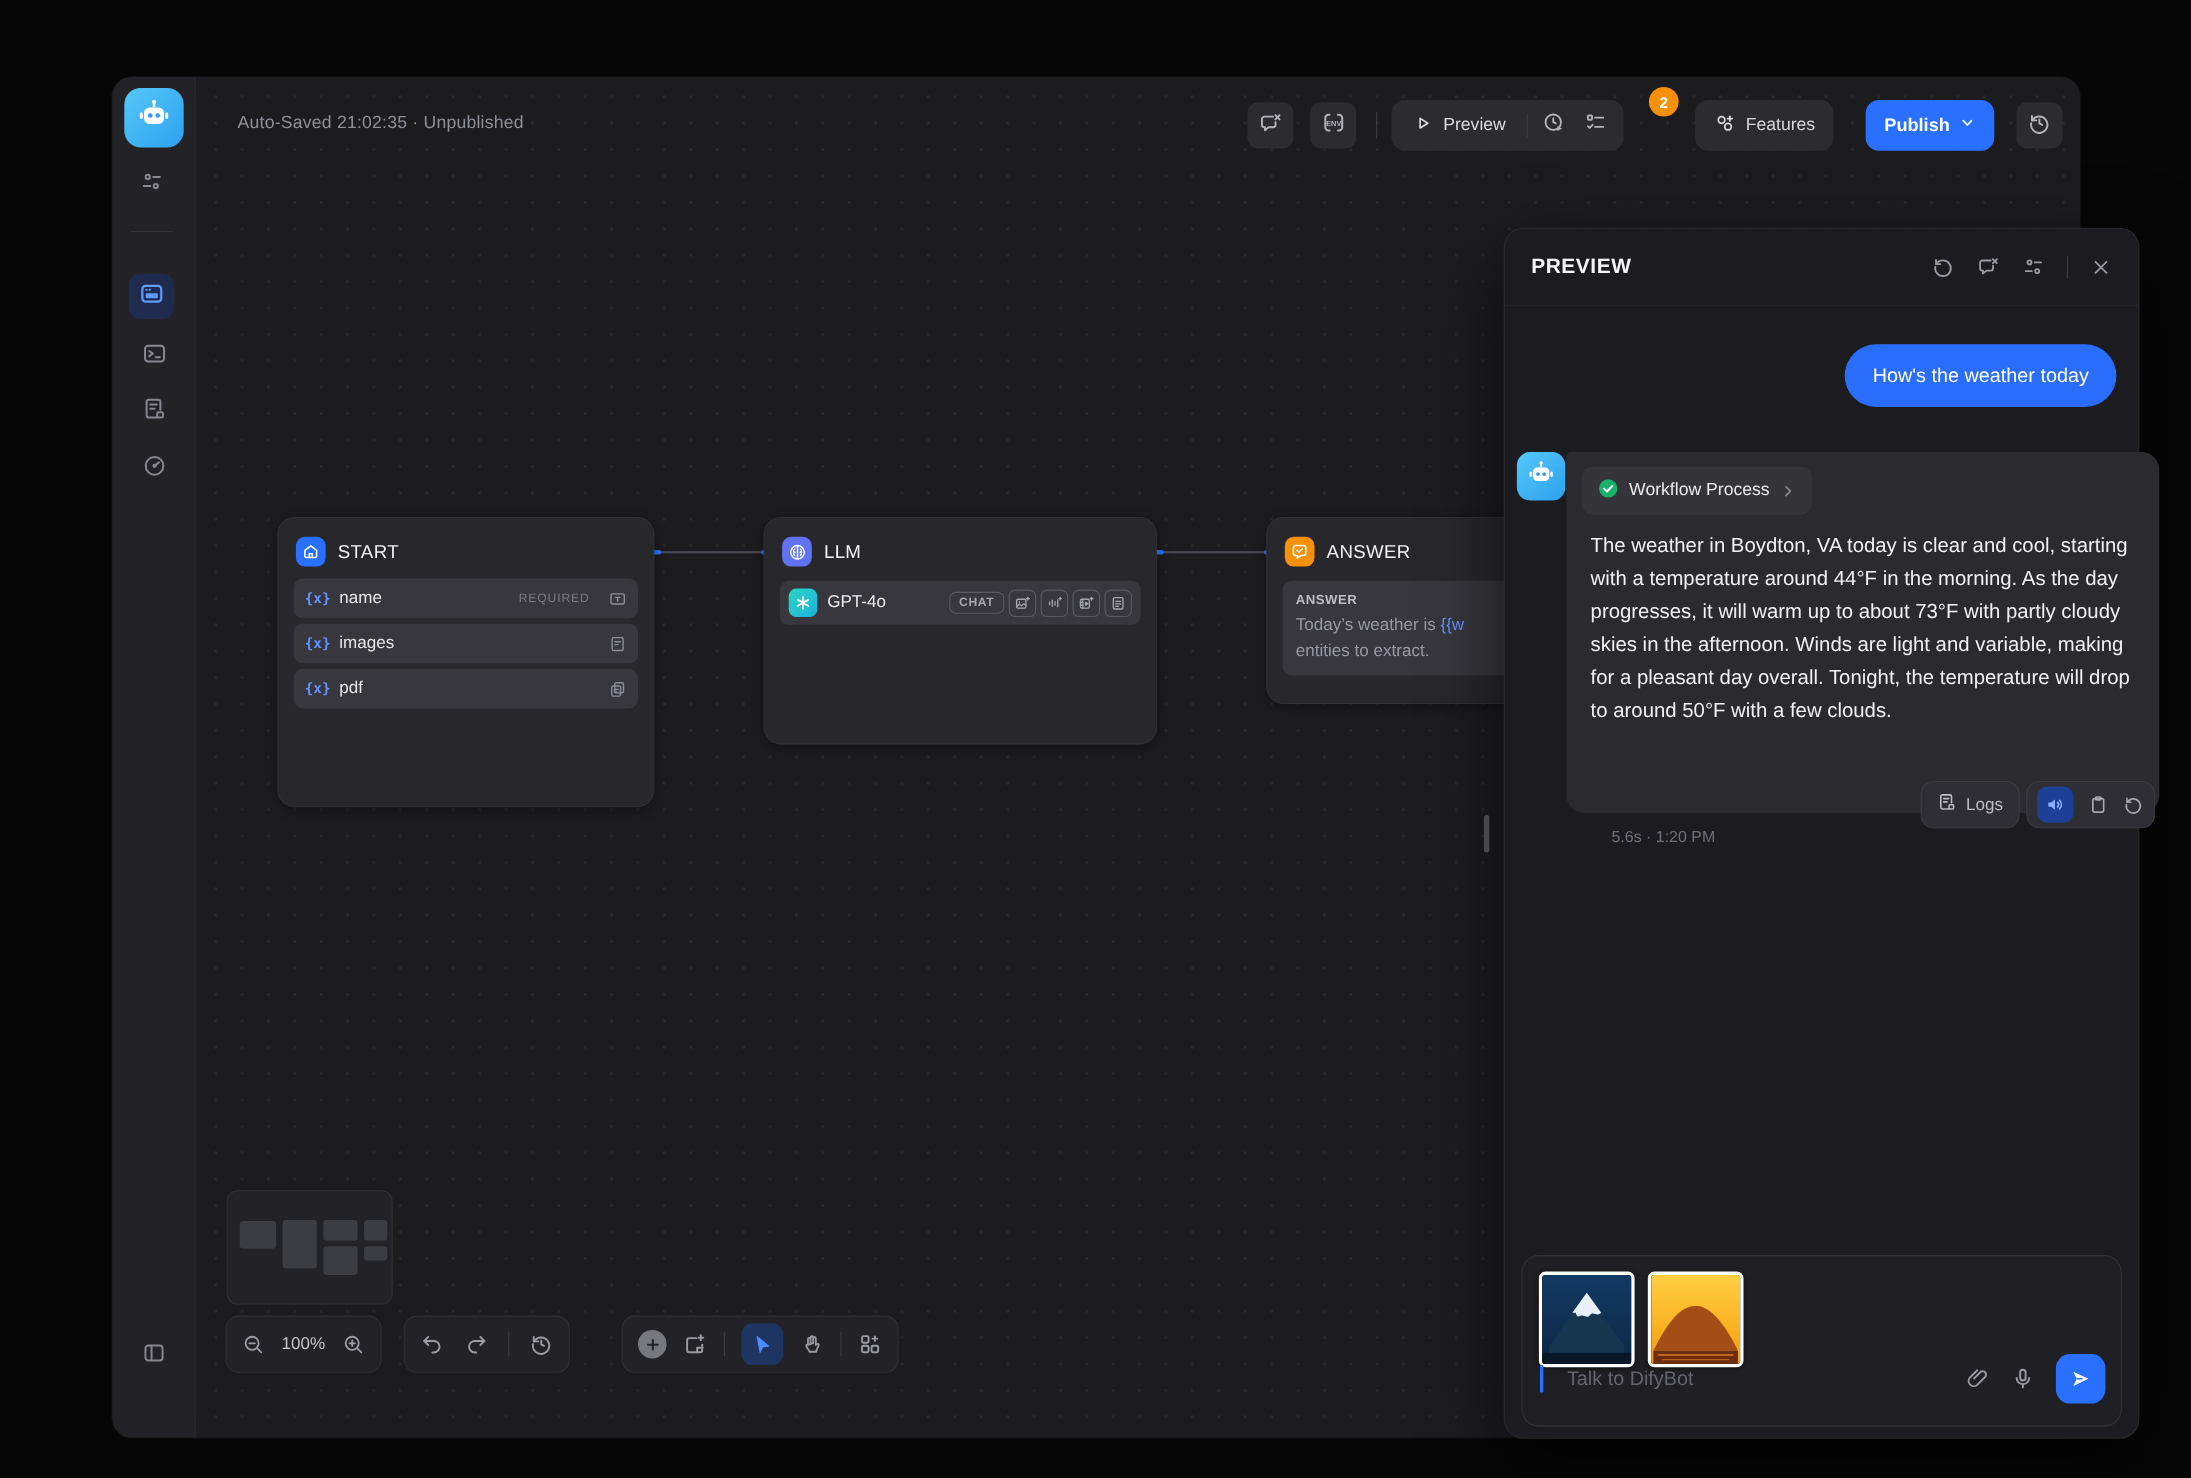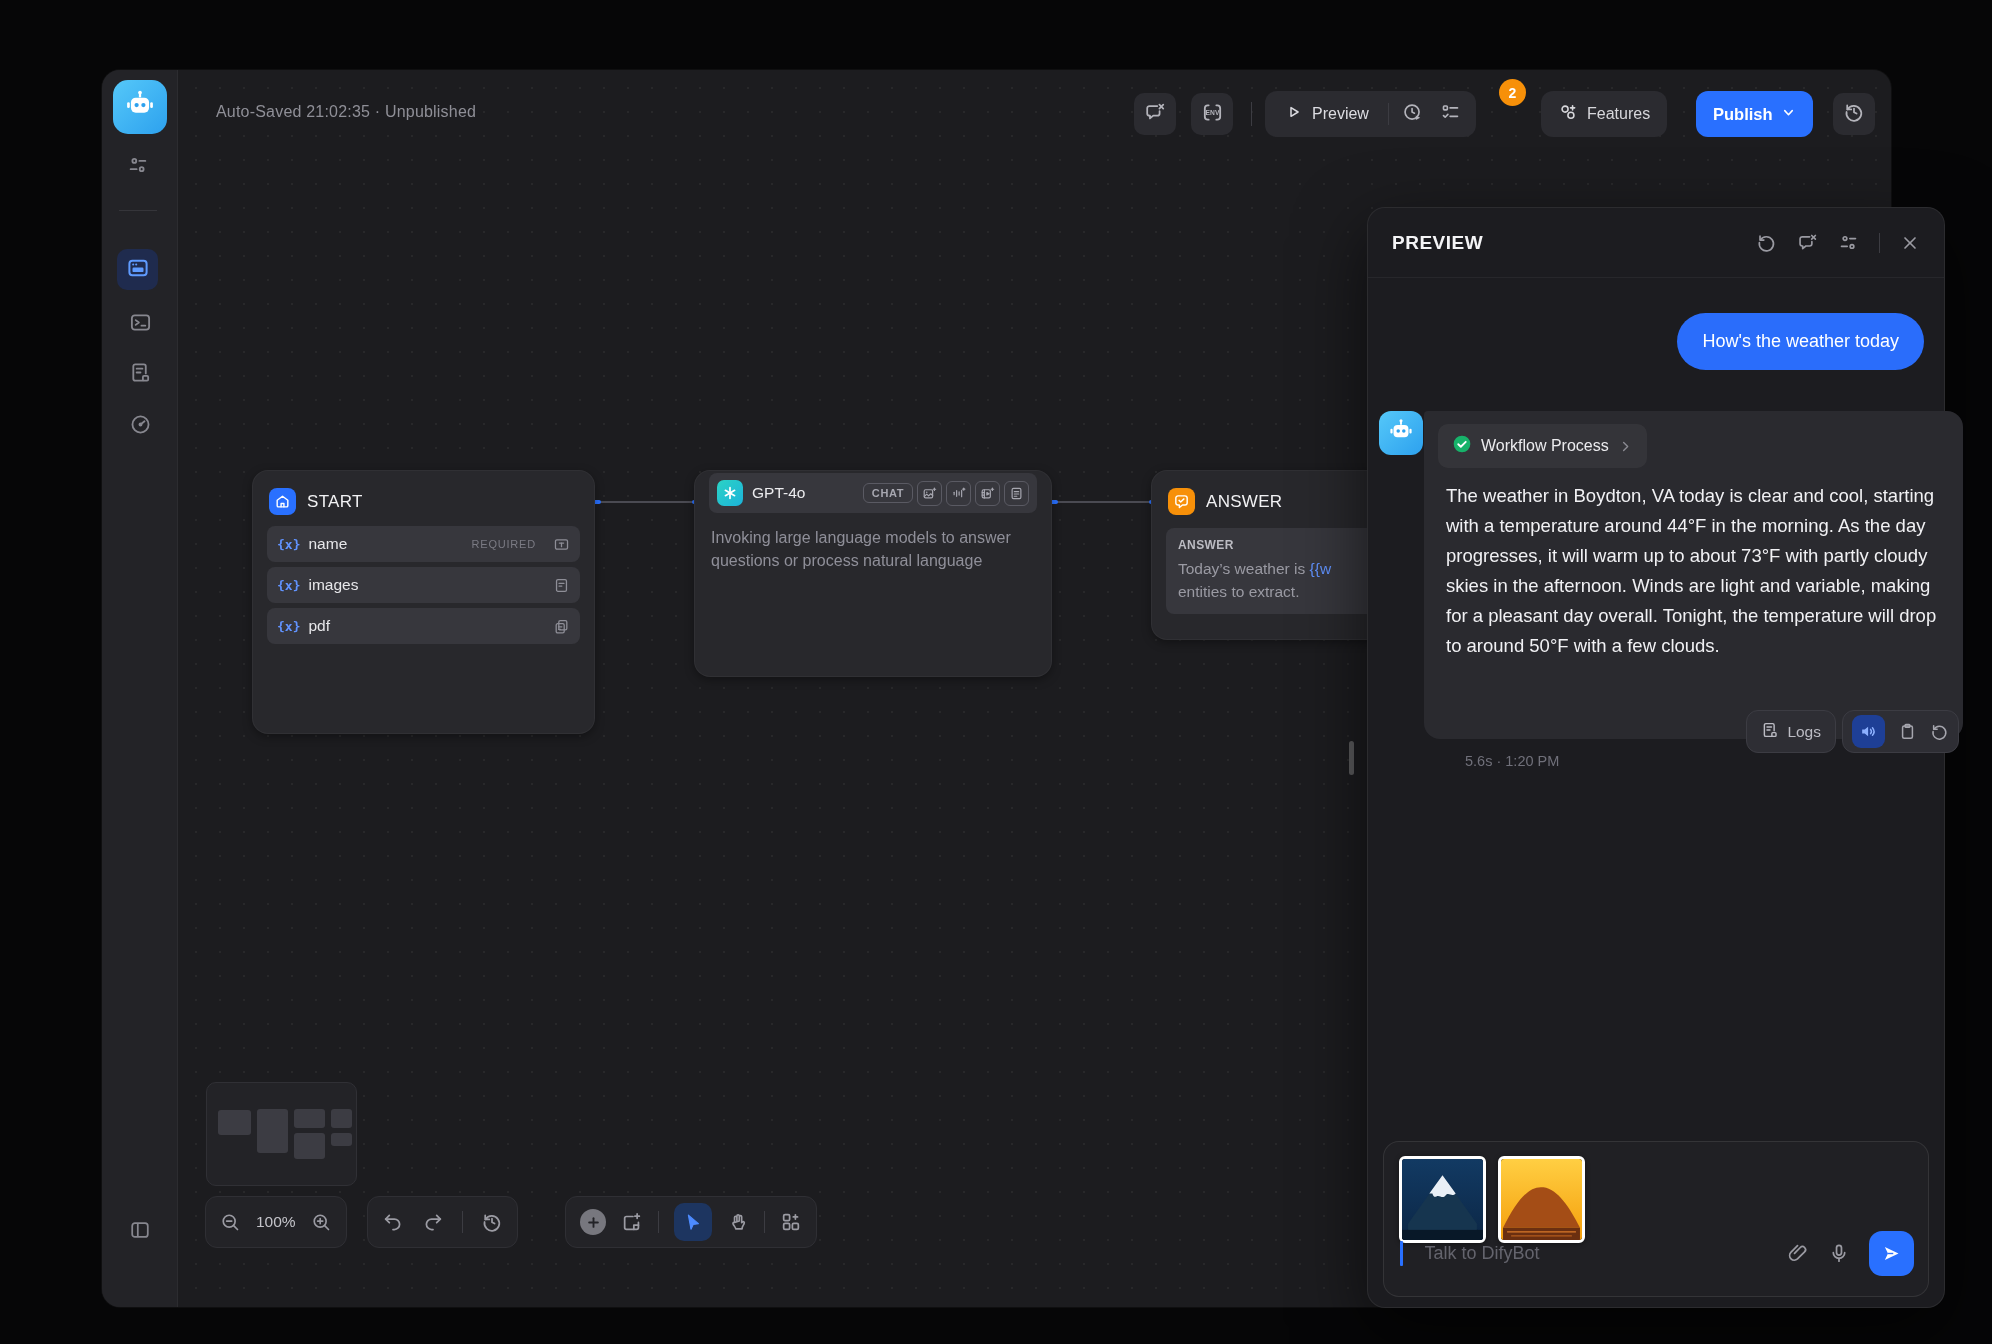--- a/index.html
+++ b/index.html
@@ -356,20 +356,31 @@
             <rect x="8.2" y="3.8" width="11.3" height="13" rx="2"></rect>
             <rect x="4.5" y="8" width="11.3" height="13" rx="2"></rect>
             <line x1="7.8" y1="12.5" x2="12.5" y2="12.5"></line>
             <line x1="7.8" y1="16" x2="10.8" y2="16"></line>
           </svg>
       </span>
     </div>
   </div>
 
   <div class="node" style="left:694px; top:470px; width:358px; height:207px;">
+    <div class="node-head">
+      <div class="node-ic" style="background:#6172f3;">
+        <svg width="18" height="18" viewBox="0 0 24 24" fill="none" stroke="#fff" stroke-width="1.8" stroke-linecap="round">
+            <circle cx="12" cy="12" r="8.2"></circle>
+            <path d="M12 3.8v16.4"></path>
+            <path d="M8.6 8.2c-1.9 1-1.9 2.8 0 3.8-1.9 1-1.9 2.8 0 3.8"></path>
+            <path d="M15.4 8.2c1.9 1 1.9 2.8 0 3.8 1.9 1 1.9 2.8 0 3.8"></path>
+          </svg>
+      </div>
+      <div class="node-title">LLM</div>
+    </div>
     <div class="model-row">
       <div class="gpt-ic">
         <svg width="16" height="16" viewBox="0 0 24 24" stroke="#fff" stroke-width="2.6" stroke-linecap="round">
             <line x1="12" y1="4" x2="12" y2="20"></line>
             <line x1="5.1" y1="8" x2="18.9" y2="16"></line>
             <line x1="18.9" y1="8" x2="5.1" y2="16"></line>
           </svg>
       </div>
       <span class="model-name">GPT-4o</span>
       <span class="chat-pill">CHAT</span>
@@ -405,21 +416,20 @@
       </span>
       <span class="cap-chip">
         <svg width="15" height="15" viewBox="0 0 24 24" fill="none" stroke="currentColor" stroke-width="1.9" stroke-linecap="round">
             <rect x="5" y="3.8" width="14" height="16.4" rx="2.2"></rect>
             <line x1="8.5" y1="9" x2="15.5" y2="9"></line>
             <line x1="8.5" y1="12.8" x2="15.5" y2="12.8"></line>
             <line x1="8.5" y1="16.4" x2="12.5" y2="16.4"></line>
           </svg>
       </span>
     </div>
-    <div class="node-desc" style="padding-top:14px;">Invoking large language models to answer questions or process natural language</div>
   </div>
 
   <div class="node" style="left:1151px; top:470px; width:262px; height:170px;">
     <div class="node-head">
       <div class="node-ic" style="background:#f79009;">
         <svg width="17" height="17" viewBox="0 0 24 24" fill="none" stroke="#fff" stroke-width="2" stroke-linecap="round" stroke-linejoin="round">
             <path d="M4 7.2A3.2 3.2 0 0 1 7.2 4h9.6A3.2 3.2 0 0 1 20 7.2v6.6a3.2 3.2 0 0 1-3.2 3.2h-3.4L9 20.4V17H7.2A3.2 3.2 0 0 1 4 13.8z"></path>
             <polyline points="8.6,10.4 10.9,12.6 15.4,8.3"></polyline>
           </svg>
       </div>

